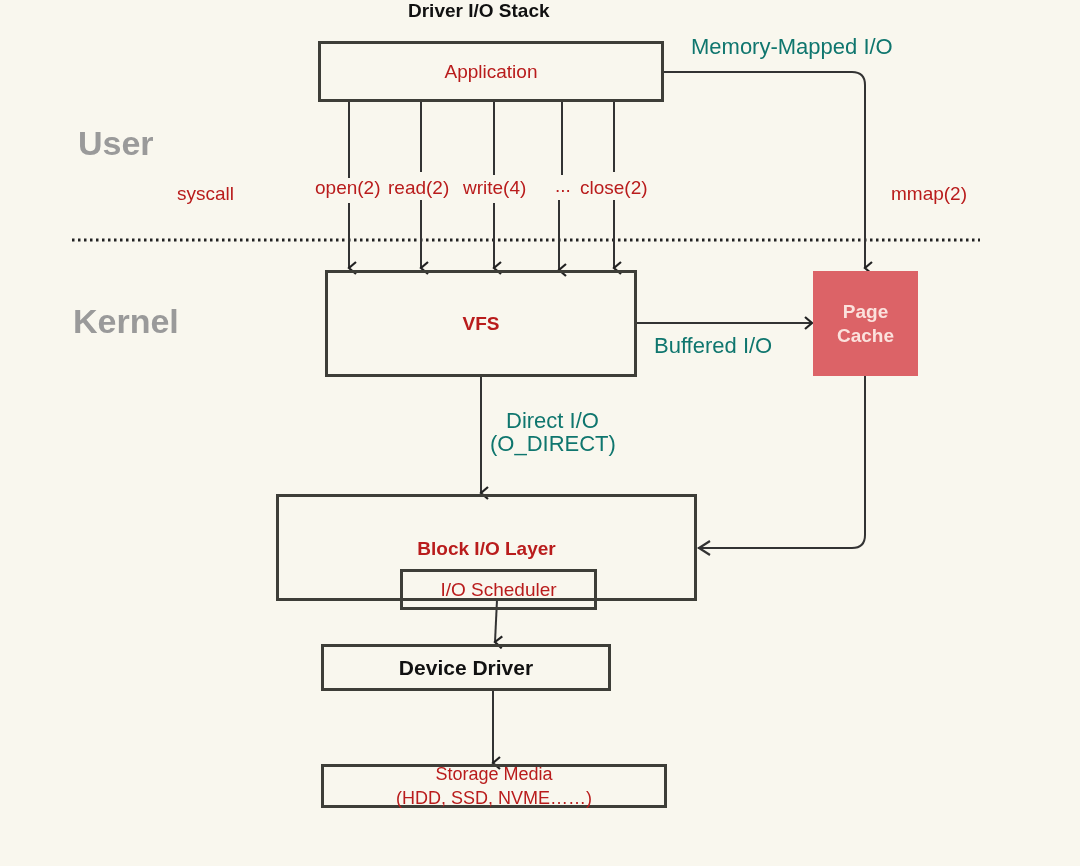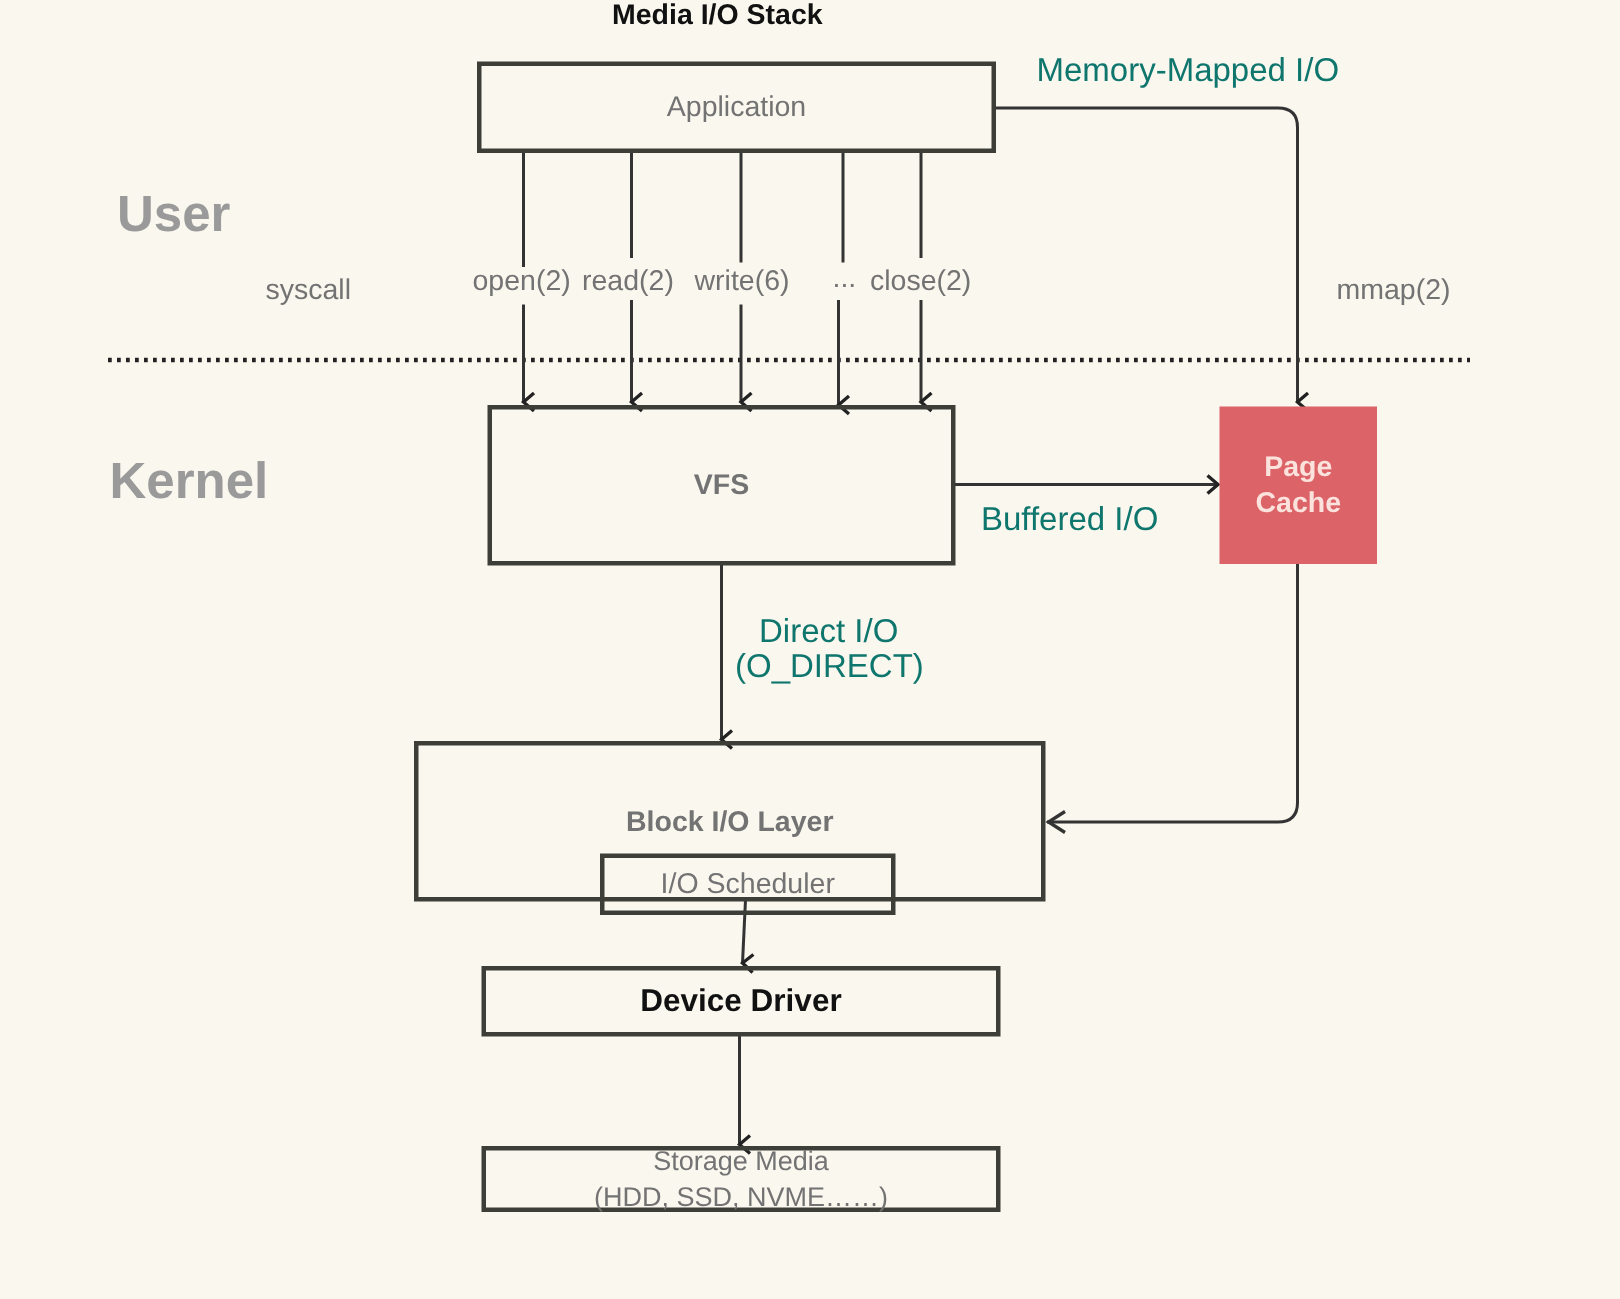--- a/index.html
+++ b/index.html
@@ -2,21 +2,21 @@
 <html><head>
 <meta charset="utf-8">
 <style>
   html, body { margin:0; padding:0; }
   body { width:1080px; height:866px; background:#f9f7ee; position:relative; overflow:hidden;
          font-family:"Liberation Sans", sans-serif; color:#111; }
   svg { position:absolute; left:0; top:0; }
   .t { position:absolute; white-space:nowrap; }
   .title { font-weight:bold; font-size:19px; }
   .zone { font-weight:bold; font-size:34px; color:#9a9a9a; }
-  .lbl { font-size:19px; color:#737373; }
+  .lbl { font-size:19px; color:#b91c1c; }
   .blue { font-size:22px; color:#0f766e; }
   .box { position:absolute; border:3px solid #3e3e38; box-sizing:border-box; display:flex;
          align-items:center; justify-content:center; text-align:center; background:transparent; }
   .bold { font-weight:bold; }
   .pc { position:absolute; background:#dc6367; color:#fbe2dd; font-weight:bold; font-size:19px;
         display:flex; align-items:center; justify-content:center; text-align:center; line-height:24px; }
 </style>
 </head>
 <body>
 
@@ -52,32 +52,32 @@
 
     <path d="M865,376 L865,535 Q865,548 852,548 L698,548"></path>
     <path d="M710,541 L699,548 L710,555" stroke-width="2.2"></path>
 
     <line x1="497" y1="600" x2="495" y2="642" marker-end="url(#ah)"></line>
 
     <line x1="493" y1="690" x2="493" y2="763" marker-end="url(#ah)"></line>
   </g>
 </svg>
 
-<div class="t title" style="left:408px;top:0px;">Media I/O Stack</div>
+<div class="t title" style="left:408px;top:0px;">Driver I/O Stack</div>
 <div class="t blue" style="left:691px;top:34px;">Memory-Mapped I/O</div>
 
 <div class="t zone" style="left:78px;top:124px;">User</div>
 <div class="t zone" style="left:73px;top:302px;">Kernel</div>
 
 <div class="t lbl" style="left:177px;top:183px;">syscall</div>
 <div class="t lbl" style="left:891px;top:183px;">mmap(2)</div>
 
 <div class="t lbl" style="left:315px;top:177px;">open(2)</div>
 <div class="t lbl" style="left:388px;top:177px;">read(2)</div>
-<div class="t lbl" style="left:463px;top:177px;">write(6)</div>
+<div class="t lbl" style="left:463px;top:177px;">write(4)</div>
 <div class="t lbl" style="left:555px;top:175px;">...</div>
 <div class="t lbl" style="left:580px;top:177px;">close(2)</div>
 
 <div class="box lbl" style="left:318px;top:41px;width:346px;height:61px;">
   <span>Application</span>
 </div>
 
 <div class="box lbl bold" style="left:325px;top:270px;width:312px;height:107px;">
   <span>VFS</span>
 </div>
@@ -93,20 +93,20 @@
 <div class="t blue" style="left:506px;top:408px;">Direct I/O</div>
 <div class="t blue" style="left:490px;top:431px;">(O_DIRECT)</div>
 
 <div class="box lbl bold" style="left:276px;top:494px;width:421px;height:107px;align-items:flex-start;padding-top:41px;">
   <span>Block I/O Layer</span>
 </div>
 <div class="box lbl" style="left:400px;top:569px;width:197px;height:41px;">
   <span>I/O Scheduler</span>
 </div>
 
-<div class="box bold" style="left:321px;top:644px;width:346px;height:47px;font-size:21px;">
+<div class="box bold" style="left:321px;top:644px;width:290px;height:47px;font-size:21px;">
   <span>Device Driver</span>
 </div>
 
 <div class="box lbl" style="left:321px;top:764px;width:346px;height:44px;flex-direction:column;line-height:24px;font-size:18px;">
   <span>Storage Media</span>
   <span>(HDD, SSD, NVME……)</span>
 </div>
 
 </body></html>

